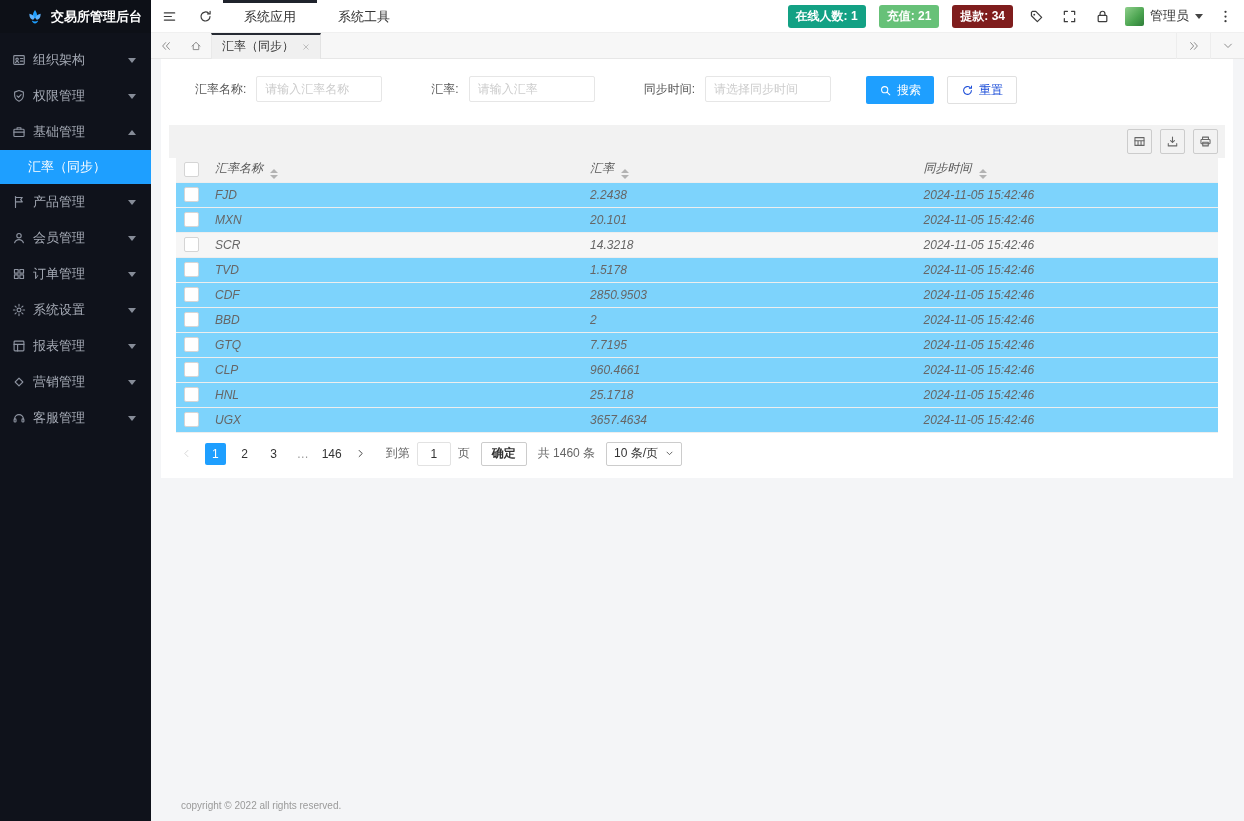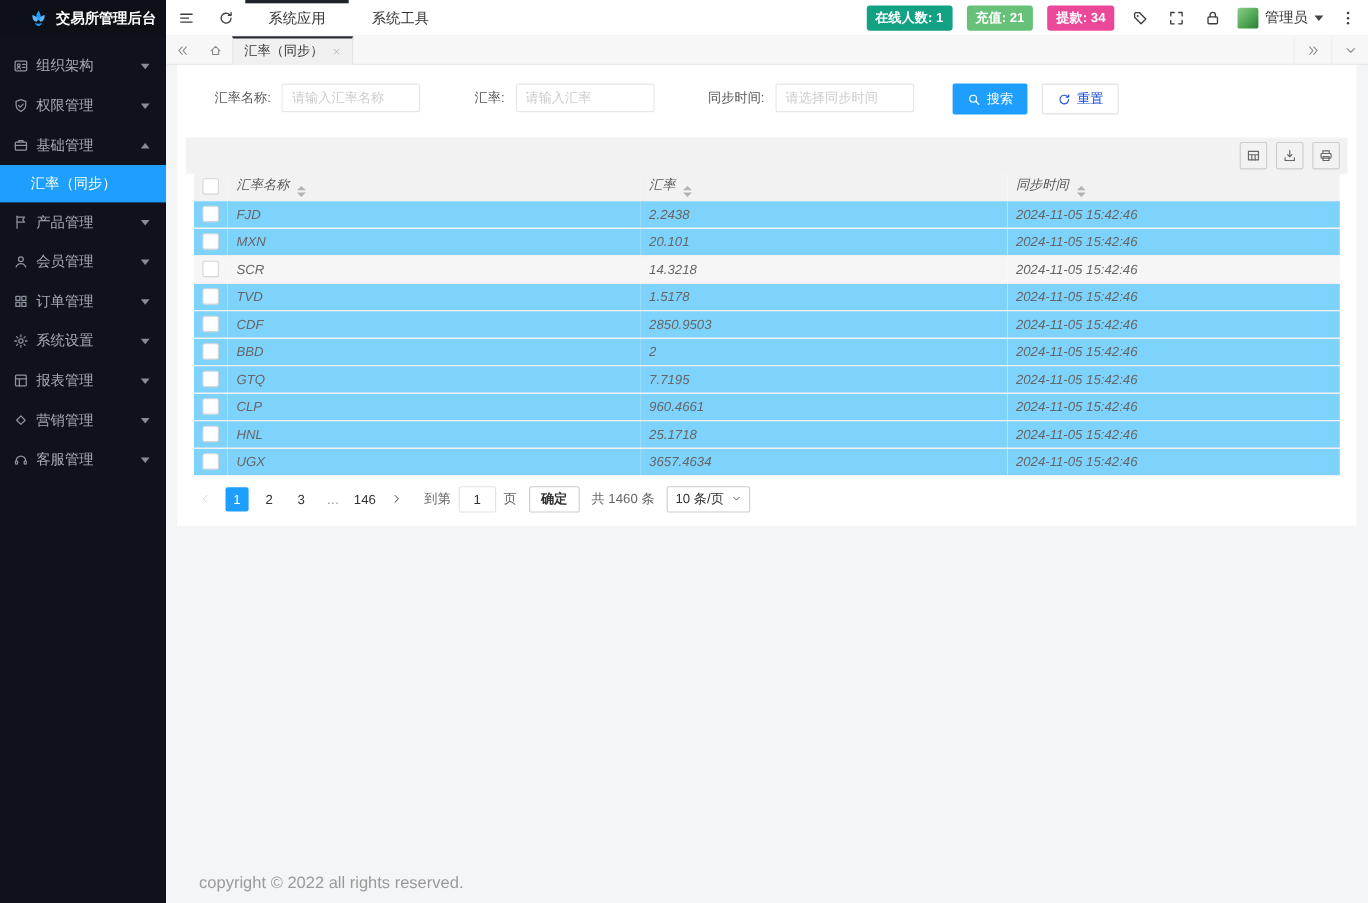--- a/index.html
+++ b/index.html
@@ -83,21 +83,21 @@
   .pg.ellipsis { color:#999; cursor:default; }
   .goto-label { margin:0 7px 0 6px; color:#666; }
   .goto-input { width:34px; height:24px; border:1px solid #e2e2e2; border-radius:2px; text-align:center; font-size:12px; color:#333; outline:none; }
   .page-unit { margin:0 11px 0 7px; color:#666; }
   .btn-confirm { height:24px; padding:0 10px; border:1px solid #ccc; border-radius:2px; background:#fff; font-size:12px; color:#333; font-weight:bold; cursor:pointer; }
   .total { margin:0 11px; color:#666; }
   .size-select { height:24px; border:1px solid #ccc; border-radius:2px; background:#fff; display:inline-flex; align-items:center; gap:7px; padding:0 7px; color:#333; cursor:pointer; }
   .size-select svg { width:9px; height:9px; color:#333; }
 
   .spacer { flex:1; }
-  .footer { padding:9px 0 10px 30px; font-size:15px; color:#9a9a9a; }
+  .footer { padding:9px 0 10px 30px; font-size:10px; color:#9a9a9a; }
   .svgi { display:inline-flex; }
 </style>
 </head>
 <body>
 
 <div class="app">
 
   <aside class="sidebar">
     <div class="logo">
       <span class="svgi" id="logo-icon">
@@ -236,21 +236,21 @@
           </svg>
         </span>
       <nav id="top-nav" style="display:flex;">
           <span class="nav-item active">系统应用</span>
           <span class="nav-item ">系统工具</span>
         </nav>
       <div class="top-right">
         <span id="badges" style="display:flex;gap:13px;">
             <span class="badge" style="background:#13a184">在线人数: 1</span>
             <span class="badge" style="background:#67c178">充值: 21</span>
-            <span class="badge" style="background:#ec4899">提款: 34</span>
+            <span class="badge" style="background:#7f1d1d">提款: 34</span>
           </span>
         <span class="icon-btn" style="width:20px">
             <svg viewBox="0 0 16 16" fill="none" stroke="currentColor" stroke-width="1.3" stroke-linecap="round" stroke-linejoin="round">
               <path d="M2.6 3.6v3.6l6.3 6.3 4.6-4.6-6.3-6.3H3.6z"></path>
               <circle cx="5.6" cy="6" r="1" fill="currentColor" stroke="none"></circle>
             </svg>
           </span>
         <span class="icon-btn" style="width:20px">
             <svg viewBox="0 0 16 16" fill="none" stroke="currentColor" stroke-width="1.3" stroke-linecap="round" stroke-linejoin="round">
               <path d="M2.5 5.8V2.5h3.3M10.2 2.5h3.3v3.3M13.5 10.2v3.3h-3.3M5.8 13.5H2.5v-3.3"></path>

